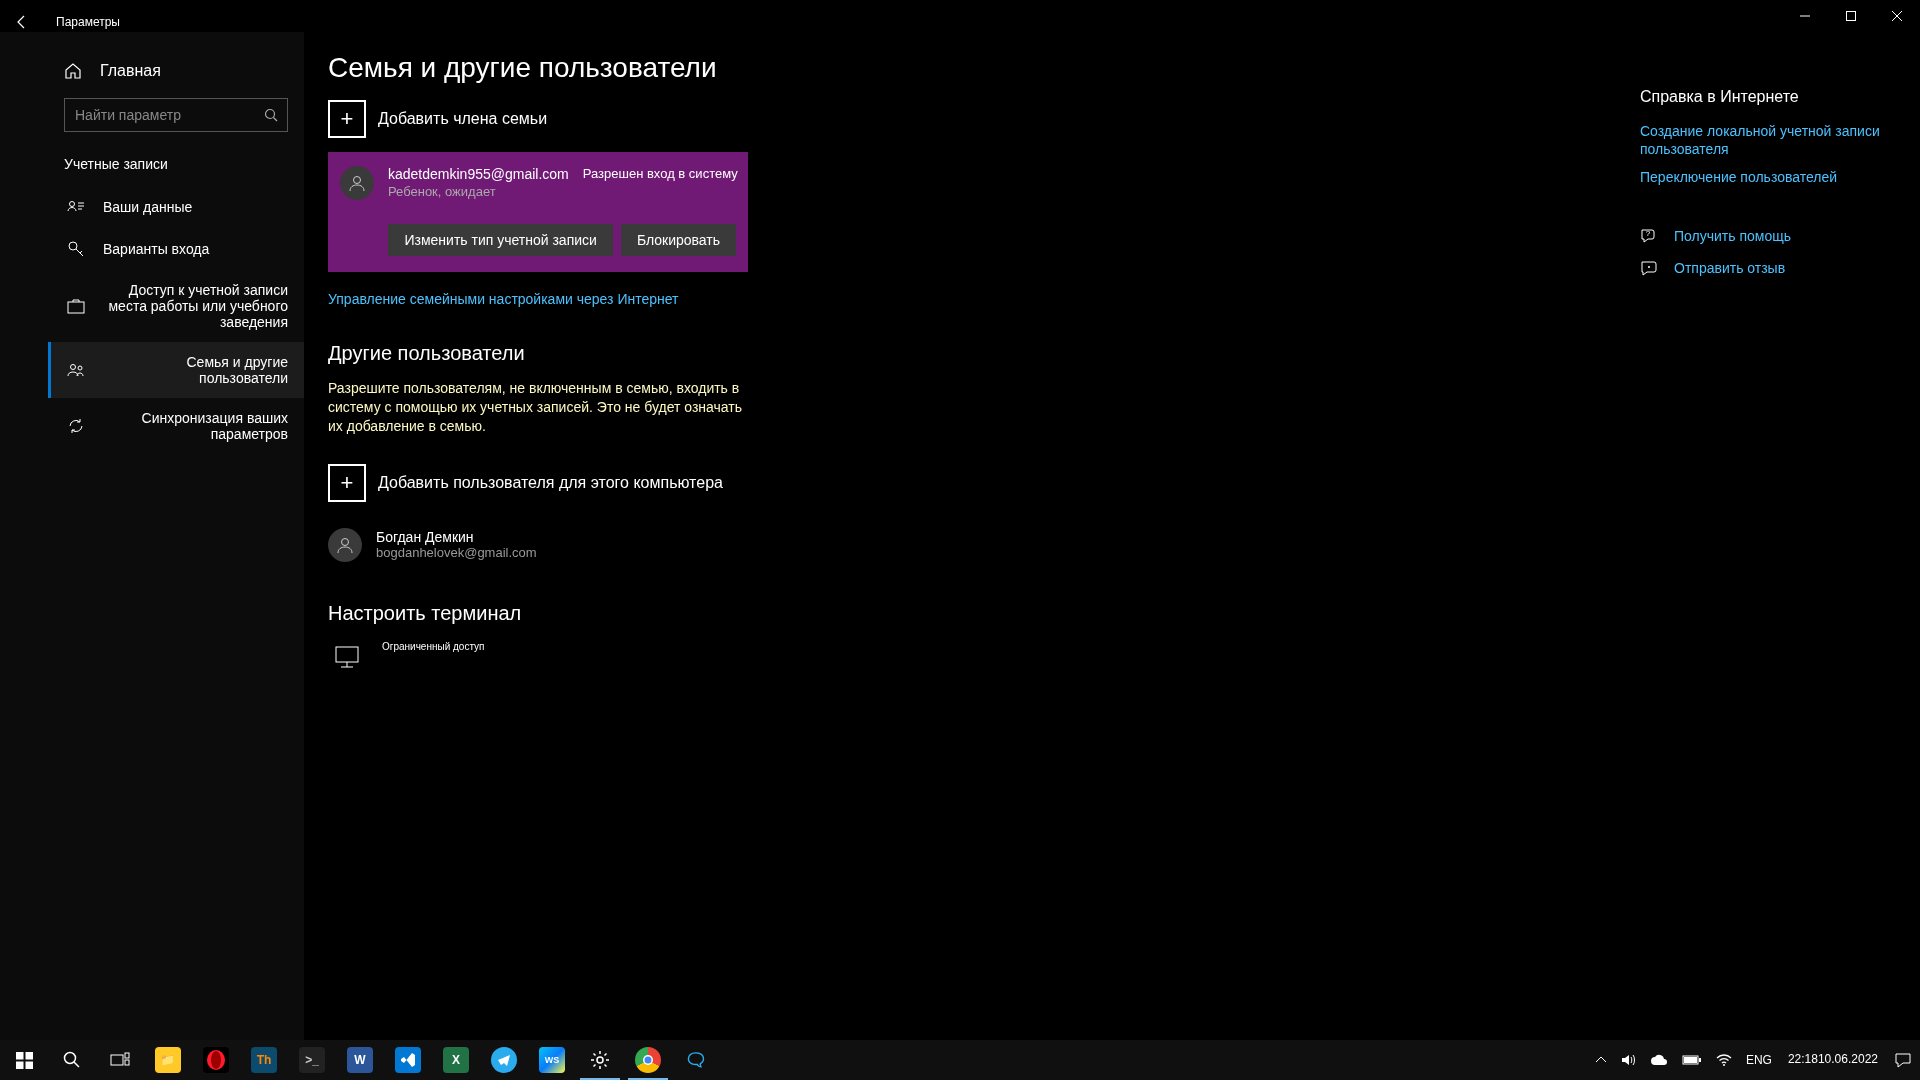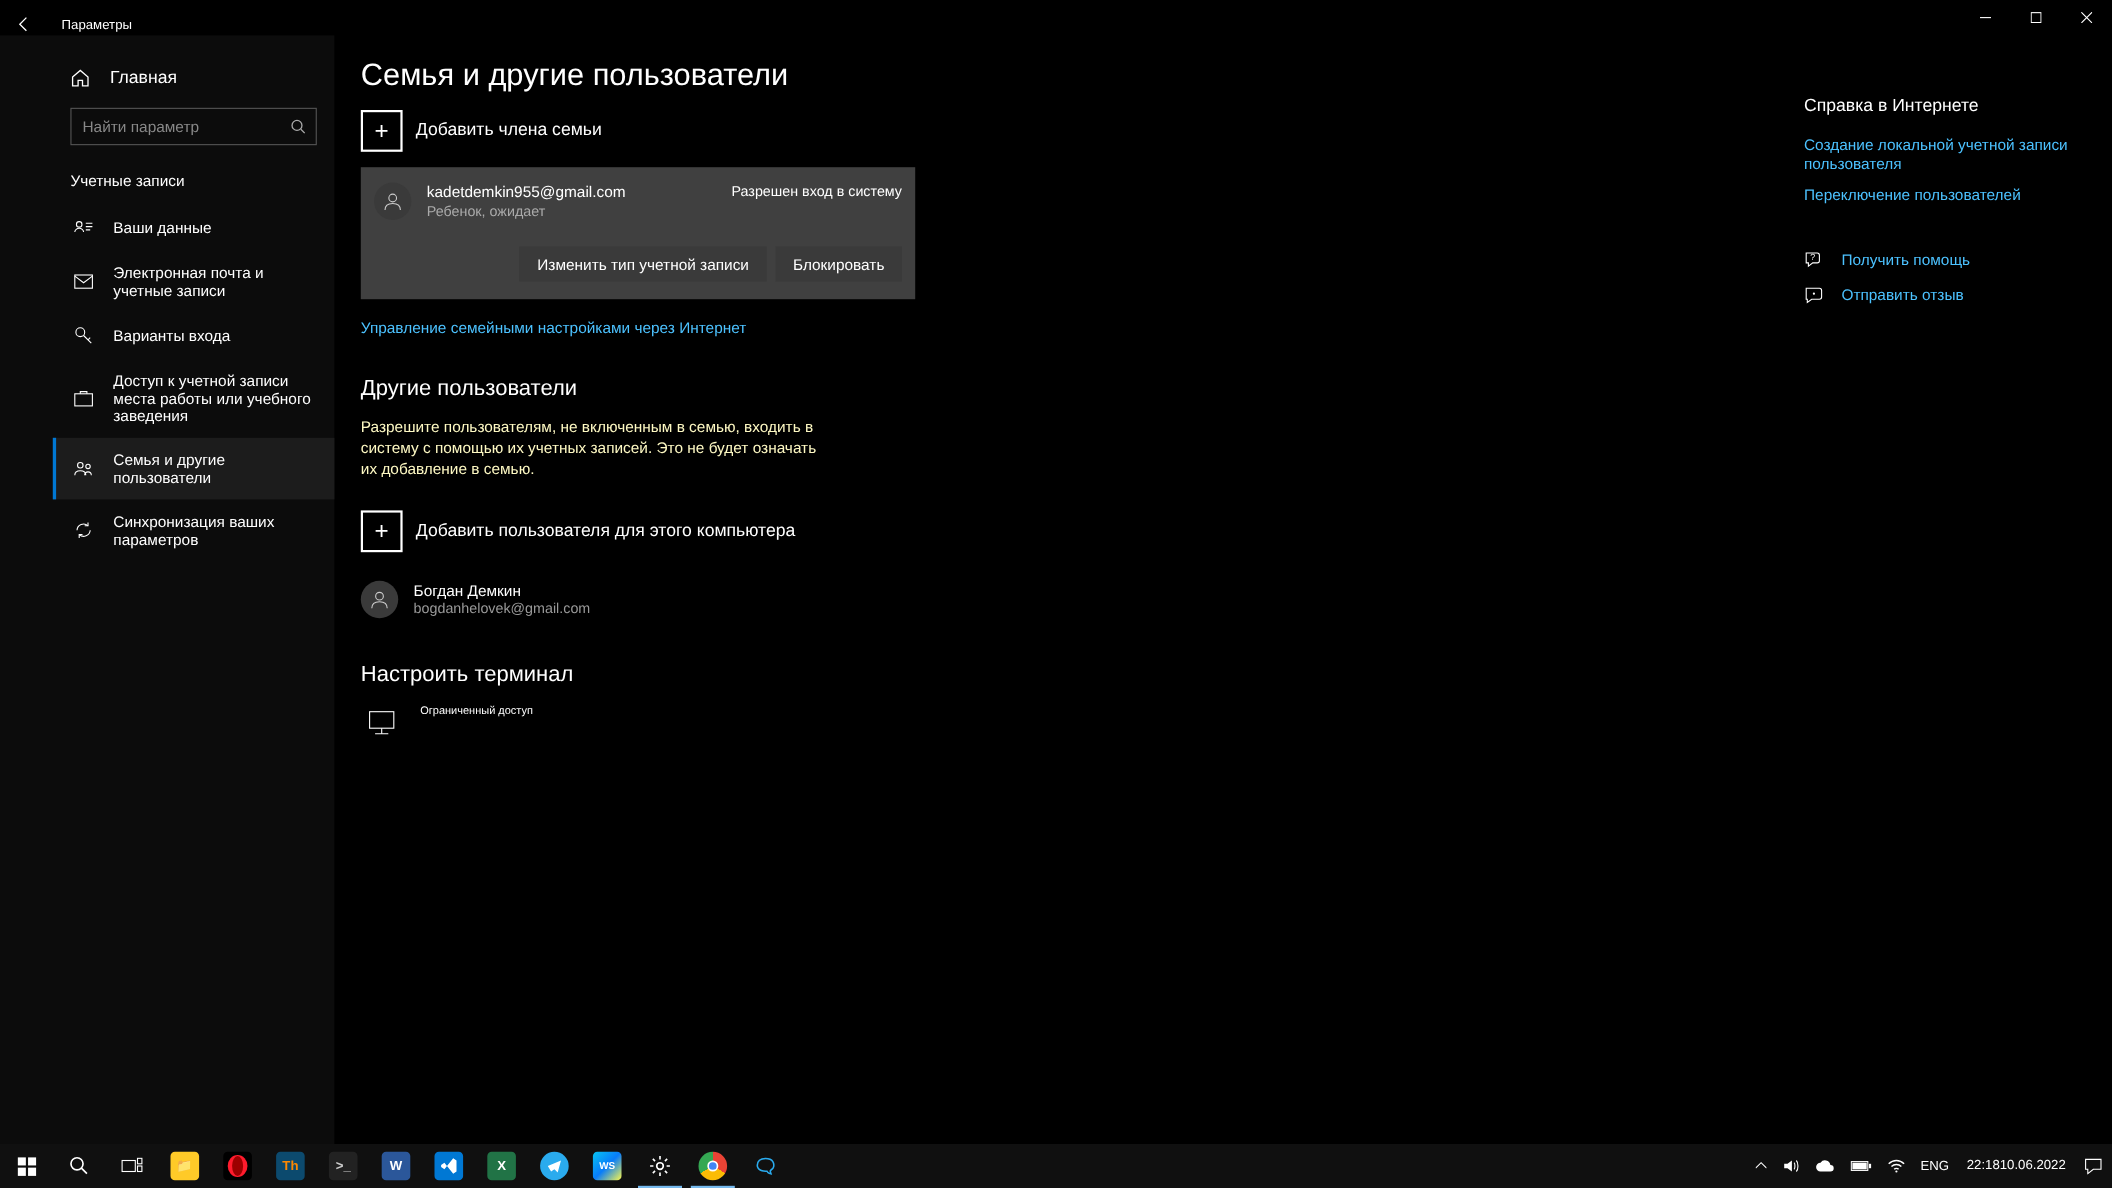--- a/index.html
+++ b/index.html
@@ -15,29 +15,29 @@
 .sidebar { width: 304px; background: #0c0c0c; padding-top: 20px; display: flex; flex-direction: column; padding-left: 48px; }
 .sidebar-home { display: flex; align-items: center; gap: 18px; padding: 10px 16px; cursor: pointer; }
 .sidebar-home .icon { width: 18px; }
 .search-wrap { padding: 8px 16px 18px 16px; }
 .search { width: 100%; height: 34px; background: transparent; border: 1px solid #555; color: #999; padding: 0 34px 0 10px; font-size: 14px; }
 .search::placeholder { color: #888; }
 .search-box { position: relative; }
 .search-icon { position: absolute; right: 10px; top: 50%; transform: translateY(-50%); color: #aaa; }
 .sidebar-section { padding: 6px 16px 14px 16px; font-size: 14px; }
 .nav { display: flex; flex-direction: column; }
-.nav-item { display: flex; align-items: center; gap: 18px; padding: 12px 16px; font-size: 14px; cursor: pointer; border-left: 3px solid transparent; }
+.nav-item { display: flex; align-items: center; gap: 18px; padding: 12px 16px; font-size: 14px; cursor: pointer; border-left: 3px solid transparent; text-align: right; }
 .nav-item .icon { width: 18px; display: flex; justify-content: center; }
 .nav-item.active { background: #1c1c1c; border-left-color: #0078d4; }
 .content { flex: 1; padding: 20px 20px 20px 24px; display: flex; overflow: auto; }
 .main { width: 780px; }
 .page-title { font-size: 28px; font-weight: 400; margin-bottom: 12px; }
 .add-row { display: flex; align-items: center; gap: 12px; padding: 4px 0 14px 0; cursor: pointer; }
 .plus-box { width: 38px; height: 38px; border: 2px solid #fff; display: flex; align-items: center; justify-content: center; font-size: 22px; font-weight: 300; }
-.family-card { background: #404040; padding: 14px 12px 16px 12px; width: 504px; margin-bottom: 18px; }
+.family-card { background: #701a75; padding: 14px 12px 16px 12px; width: 420px; margin-bottom: 18px; }
 .family-head { display: flex; gap: 14px; }
 .avatar { width: 34px; height: 34px; border-radius: 50%; background: #3a3a3a; display: flex; align-items: center; justify-content: center; flex-shrink: 0; }
 .family-meta { flex: 1; }
 .family-email { font-size: 14px; }
 .family-role { font-size: 13px; color: #aaa; margin-top: 2px; }
 .family-status { font-size: 13px; white-space: nowrap; }
 .family-actions { display: flex; gap: 8px; margin-top: 24px; justify-content: flex-end; }
 .btn { background: #3a3a3a; border: none; color: #fff; padding: 8px 16px; font-size: 14px; cursor: pointer; }
 .link { color: #4cc2ff; font-size: 14px; cursor: pointer; display: inline-block; }
 .subhead { font-size: 20px; font-weight: 400; margin: 34px 0 14px 0; }
@@ -127,29 +127,20 @@
                 <path d="M1 13c0-2 2-3.5 4-3.5s4 1.5 4 3.5" stroke="#fff" fill="none"></path>
                 <line x1="11" y1="5" x2="17" y2="5" stroke="#fff"></line>
                 <line x1="11" y1="8" x2="17" y2="8" stroke="#fff"></line>
                 <line x1="11" y1="11" x2="15" y2="11" stroke="#fff"></line>
               </svg>
           </span>
           <span>Ваши данные</span>
         </div>
         <div class="nav-item">
           <span class="icon">
-            <svg width="18" height="18" viewBox="0 0 18 14">
-                <rect x="1" y="1" width="16" height="12" stroke="#fff" fill="none"></rect>
-                <path d="M1 2 L9 8 L17 2" stroke="#fff" fill="none"></path>
-              </svg>
-          </span>
-          <span>Электронная почта и учетные записи</span>
-        </div>
-        <div class="nav-item">
-          <span class="icon">
             <svg width="18" height="18" viewBox="0 0 18 18">
                 <circle cx="6" cy="6" r="4" stroke="#fff" fill="none"></circle>
                 <path d="M9 9 L16 16 M13 13 L15 11" stroke="#fff" fill="none"></path>
               </svg>
           </span>
           <span>Варианты входа</span>
         </div>
         <div class="nav-item">
           <span class="icon">
             <svg width="18" height="18" viewBox="0 0 18 16">

